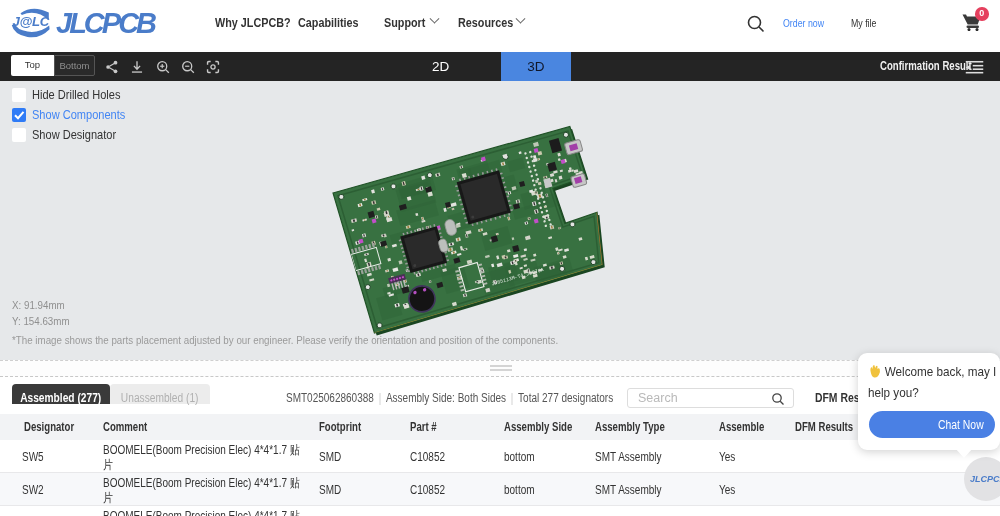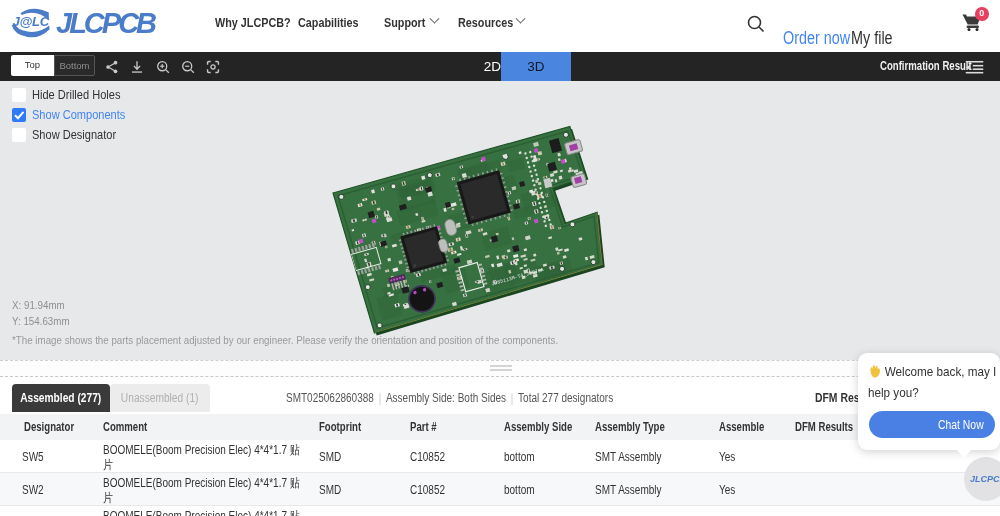--- a/index.html
+++ b/index.html
@@ -5,42 +5,42 @@
 * { margin:0; padding:0; box-sizing:border-box; }
 html,body { width:1000px; height:516px; overflow:hidden; font-family:"Liberation Sans", sans-serif; background:#fff; }
 .sx { display:inline-block; transform:scaleX(0.85); transform-origin:0 50%; white-space:nowrap; }
 .sx9 { display:inline-block; transform:scaleX(0.9); transform-origin:0 50%; white-space:nowrap; }
 .sx8 { display:inline-block; transform:scaleX(0.8); transform-origin:0 50%; white-space:nowrap; }
 .navbar { position:relative; height:52px; background:#fff; }
 .logo { position:absolute; left:10px; top:4px; }
 .menu { position:absolute; top:0; height:46px; line-height:46px; font-size:13.5px; font-weight:700; color:#333; white-space:nowrap; }
 .m1 { left:196px;margin-left:19px; } .m2 { left:298px; } .m3 { left:384px; } .m4 { left:458px; }
 .chev { display:inline-block; width:7px; height:7px; border-right:1.6px solid #666; border-bottom:1.6px solid #666; transform:rotate(45deg) translate(-2px,-2px); margin-left:5px; vertical-align:2px;}
-.nav-right { position:absolute; top:15px; height:46px; line-height:46px; font-size:18px; color:#333; white-space:nowrap; }
+.nav-right { position:absolute; top:0; height:46px; line-height:46px; font-size:11px; color:#333; white-space:nowrap; }
 .ordernow { left:783px; color:#4285f4; font-weight:400;}
 .myfile { left:851px; }
 .user { left:900px; }
 .toolbar { position:relative; height:29px; background:#242424; }
 .tb-btn { position:absolute; height:21px; line-height:20px; text-align:center; }
 .tb-btn { font-size:9.5px; }
 .btn-top { left:11px; top:3px; width:43px; background:#fff; color:#333; border-radius:2px 0 0 2px; }
 .btn-bottom { left:54px; top:3px; width:41px; background:#2a2a2a; color:#8f8f8f; border:1px solid #555; border-radius:0 2px 2px 0; }
-.seg-2d { position:absolute; left:432px; top:0; width:69px; height:29px; line-height:29px; color:#fff; font-size:13.5px; text-align:right; }
+.seg-2d { position:absolute; left:432px; top:0; width:69px; height:29px; line-height:29px; color:#fff; font-size:13.5px; text-align:left; }
 .seg-3d { position:absolute; left:501px; top:0; width:70px; height:29px; line-height:29px; background:#4a86e0; color:#0f172a; font-size:13.5px; text-align:center; }
 .confres { position:absolute; left:880px; top:0; height:23px; line-height:29px; color:#f0f0f0; font-size:12px;font-weight:bold; }
 .viewer { position:relative; height:279px; background:#e6e8ea; }
 .chkrow { position:absolute; left:12px; font-size:13px; color:#333; }
 .chkbox { display:inline-block; width:14px; height:14px; background:#fff; border-radius:2px; vertical-align:-3px; margin-right:6px; }
 .chkbox.on { background:#2f7bf6; }
 .coords { position:absolute; left:12px; font-size:11.5px; color:#8f8f8f; }
 .disclaimer { position:absolute; left:12px; top:253px; font-size:11.5px; color:#9a9a9a; }
 .divider { position:relative; height:17px; background:#fdfdfd; border-top:1px dashed #cfcfcf; border-bottom:1px dashed #c8c8c8; }
 .handle { position:absolute; left:490px; top:4px; width:22px; height:2px; background:#d4d4d4; box-shadow:0 4px 0 #d4d4d4; }
 .tablearea { position:relative; height:139px; background:#fff; }
-.tab { position:absolute; top:7px; height:28px; line-height:28px; text-align:center; font-size:12.5px; border-radius:4px 4px 0 0; white-space:nowrap; }
+.tab { position:absolute; top:7px; height:20px; line-height:28px; text-align:center; font-size:12.5px; border-radius:4px 4px 0 0; white-space:nowrap; }
 .tab1 { left:12px; width:98px; background:#3a3a3a; color:#fff; font-weight:700; }
 .tab2 { left:110px; width:100px; background:#ececec; color:#b0b0b0; }
 .infoline { position:absolute; top:7px; height:28px; line-height:28px; font-size:12.5px; color:#555; white-space:nowrap; }
 .sep { color:#ccc; padding:0 6px; font-size:12px; }
 .searchbox { position:absolute; left:627px; top:11px; width:167px; height:20px; border:1px solid #ddd; border-radius:3px; font-size:12.5px; color:#b9b9b9; line-height:18px; padding-left:10px; }
 .dfmres { position:absolute; left:815px; top:7px; height:28px; line-height:28px; font-size:13px; font-weight:700; color:#333; white-space:nowrap; }
 table.grid { position:absolute; top:37px; left:0; width:1000px; border-collapse:collapse; font-size:12.5px; color:#333; table-layout:fixed; }
 table.grid th { background:#f2f3f5; font-weight:700; text-align:left; height:26px; padding:0; font-size:12px; }
 table.grid td { border-bottom:1px solid #e8e8ea; padding:3px 0 0 0; vertical-align:middle; height:28px; line-height:14.5px; }
 table.grid tr.alt td { background:#f7f8fa; }
@@ -637,20 +637,26 @@
 </div>
 
 <div class="divider">
     <div class="handle"></div>
   </div>
 
 <div class="tablearea">
   <div class="tab tab1"><span class="sx" style="vertical-align:top;transform-origin:50% 50%;font-size:12px">Assembled (277)</span></div>
   <div class="tab tab2"><span class="sx" style="vertical-align:top;transform-origin:50% 50%;font-size:12px">Unassembled (1)</span></div>
   <div class="infoline" style="left:286px"><span class="sx8" style="vertical-align:top">SMT025062860388<span class="sep">|</span>Assembly Side: Both Sides<span class="sep">|</span>Total 277 designators</span></div>
+  <div class="searchbox">Search
+    <svg style="position:absolute;right:8px;top:3px" width="14" height="14" viewBox="0 0 14 14">
+        <circle cx="6" cy="6" r="4.2" fill="none" stroke="#444" stroke-width="1.3"></circle>
+        <line x1="9.2" y1="9.2" x2="12.5" y2="12.5" stroke="#444" stroke-width="1.3"></line>
+      </svg>
+  </div>
   <div class="dfmres"><span class="sx8" style="vertical-align:top">DFM Results</span></div>
   <table class="grid">
     <colgroup>
         <col style="width:103px">
         <col style="width:216px">
         <col style="width:91px">
         <col style="width:94px">
         <col style="width:91px">
         <col style="width:124px">
         <col style="width:76px">

